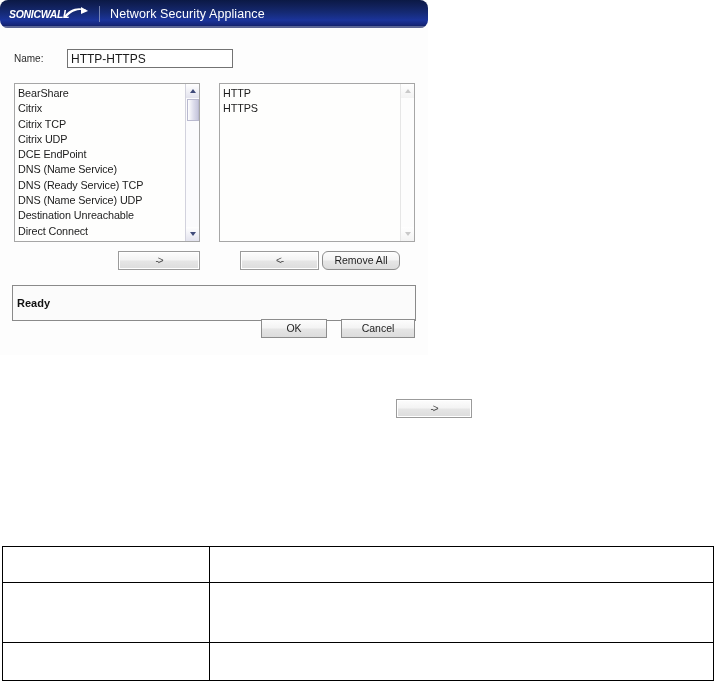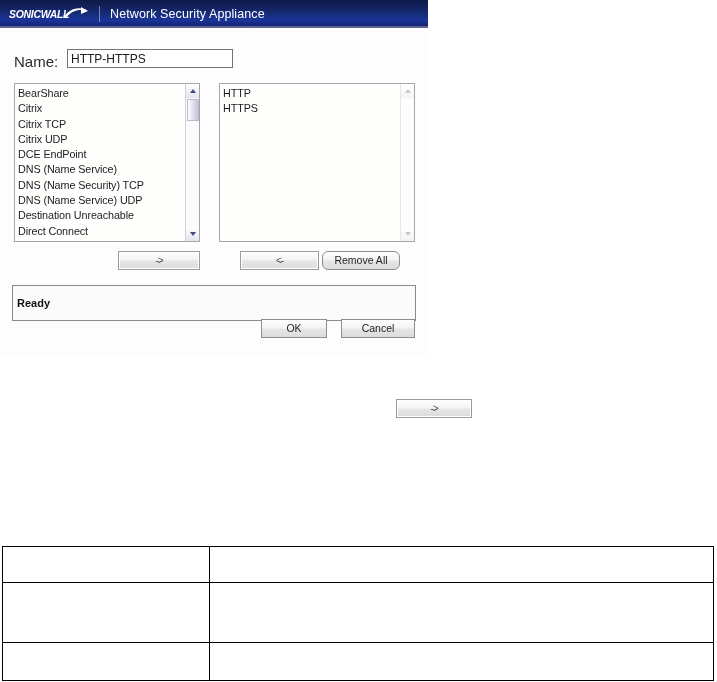--- a/index.html
+++ b/index.html
@@ -36,20 +36,21 @@
     background: linear-gradient(to bottom,
                 #0b1945 0%,
                 #101f56 18%,
                 #152a74 45%,
                 #1b349a 72%,
                 #16277c 88%,
                 #0d1a4e 100%);
     display: flex;
     align-items: center;
     overflow: hidden;
+    border-radius: 8px;
   }
   #titlebar::after {
     content: "";
     position: absolute;
     left: 0;
     bottom: 0;
     width: 100%;
     height: 2px;
     background: #9aa3c4;
     opacity: .55;
@@ -102,21 +103,21 @@
     position: absolute;
     left: 14px;
     top: 49px;
     width: 400px;
     height: 21px;
   }
   #name-label {
     position: absolute;
     left: 0;
     top: 4px;
-    font-size: 15px;
+    font-size: 10px;
     color: #2b2b2b;
   }
   #name-input {
     position: absolute;
     left: 53px;
     top: 0;
     width: 166px;
     height: 19px;
     box-sizing: border-box;
     border: 1px solid #737373;
@@ -306,21 +307,21 @@
   </div>
 
   <div id="list-available" class="listbox">
     <div class="list-items">
       <div class="item">BearShare</div>
       <div class="item">Citrix</div>
       <div class="item">Citrix TCP</div>
       <div class="item">Citrix UDP</div>
       <div class="item">DCE EndPoint</div>
       <div class="item">DNS (Name Service)</div>
-      <div class="item">DNS (Name Security) TCP</div>
+      <div class="item">DNS (Ready Service) TCP</div>
       <div class="item">DNS (Name Service) UDP</div>
       <div class="item">Destination Unreachable</div>
       <div class="item">Direct Connect</div>
     </div>
     <div class="vscroll">
       <div class="sb-track"></div>
       <div class="sb-btn">
         <span class="sb-arrow up"></span>
       </div>
       <div class="sb-thumb"></div>

